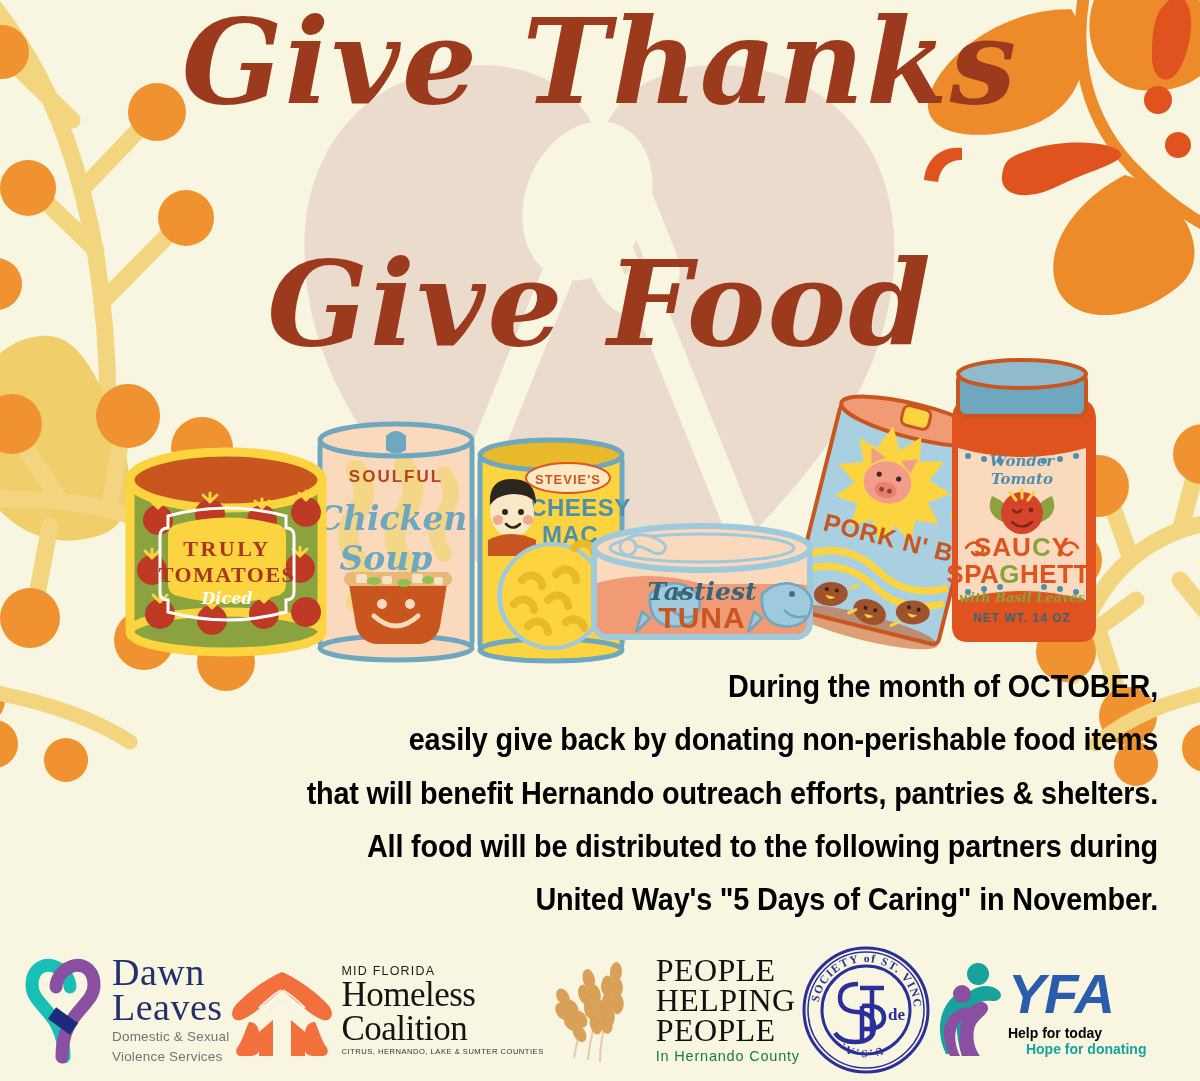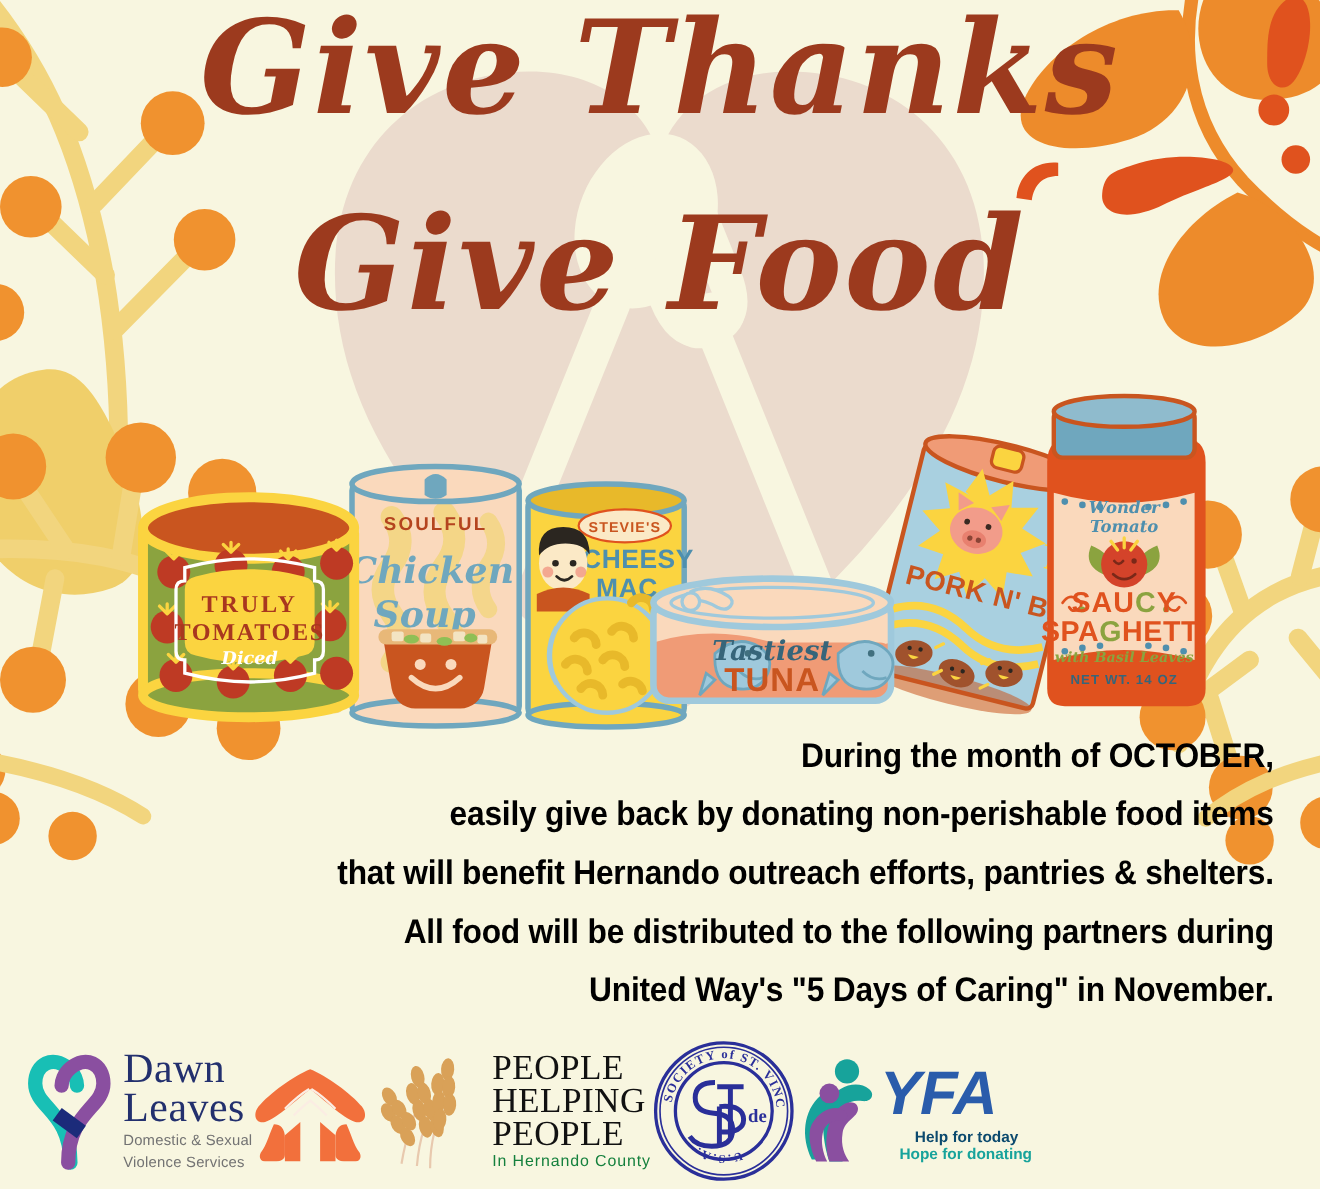--- a/index.html
+++ b/index.html
@@ -9,21 +9,21 @@
     font-family:"Liberation Sans",sans-serif;
     position:relative;
   }
   .poster{position:absolute;inset:0;overflow:hidden;background:#f8f6e0;}
   .layer{position:absolute;inset:0;}
   svg{display:block;}
 
   
   .title-wrap{
     position:absolute;left:0;right:0;top:0;height:360px;
-    display:flex;flex-direction:column;align-items:center;justify-content:flex-start;
+    display:flex;flex-direction:column;align-items:center;justify-content:space-between;
     pointer-events:none;
   }
   .title-line{
     font-family:"DejaVu Serif",serif;
     font-style:italic;
     color:#9c3a1e;
     font-weight:700;
     letter-spacing:2px;
     line-height:.95;
     text-align:center;
@@ -66,21 +66,21 @@
   .hc-txt{margin-left:6px;}
   .hc-top{font-family:"Liberation Sans",sans-serif;font-size:12.5px;color:#1b1b1b;letter-spacing:1.2px;}
   .hc-main{font-family:"Liberation Serif",serif;font-size:35px;color:#141414;line-height:.95;letter-spacing:-.5px;}
   .hc-sub{font-family:"Liberation Sans",sans-serif;font-size:7.6px;color:#333;letter-spacing:.5px;margin-top:2px;}
 
   .php-txt{margin-left:20px;}
   .php-main{font-family:"Liberation Serif",serif;font-size:32px;color:#111;line-height:.93;letter-spacing:.4px;}
   .php-sub{font-family:"Liberation Sans",sans-serif;font-size:14.5px;color:#15803d;letter-spacing:.8px;margin-top:2px;}
 
   .yfa-txt{position:relative;}
-  .yfa-sub1{font-family:"Liberation Sans",sans-serif;font-weight:700;font-size:14px;color:#0c4a6e;margin-left:32px;}
+  .yfa-sub1{font-family:"Liberation Sans",sans-serif;font-weight:700;font-size:14px;color:#000000;}
   .yfa-sub2{font-family:"Liberation Sans",sans-serif;font-weight:700;font-size:14px;color:#17a39b;padding-left:18px;}
 </style>
 </head>
 <body>
 
 <div class="poster">
 
   <svg class="layer" width="1200" height="1081" viewBox="0 0 1200 1081">
 
     <g>
@@ -476,20 +476,26 @@
         <path d="M86 58 C 80 58 76 62 76 70 L 76 86 C 76 90 80 92 86 92 L 94 92 C 98 92 100 88 98 84 C 92 76 90 66 86 58 Z" fill="#F2703C"></path>
         <path d="M44 56 L 44 92 L 30 92 L 30 68 Z" fill="#F2703C"></path>
         <path d="M62 56 L 62 92 L 76 92 L 76 68 Z" fill="#F2703C"></path>
         <g stroke="#FBEDE3" stroke-width="2" fill="none">
           <path d="M30 44 q12 -12 22 -18"></path>
             <path d="M38 50 q10 -10 16 -14"></path>
           <path d="M76 44 q-12 -12 -22 -18"></path>
             <path d="M68 50 q-10 -10 -16 -14"></path>
         </g>
       </svg>
+      <div class="hc-txt">
+        <div class="hc-top">MID FLORIDA</div>
+        <div class="hc-main">Homeless</div>
+        <div class="hc-main">Coalition</div>
+        <div class="hc-sub">CITRUS, HERNANDO, LAKE &amp; SUMTER COUNTIES</div>
+      </div>
     </div>
 
     <div class="logo">
       <svg width="92" height="112" viewBox="0 0 92 112">
         <g stroke="#E8C9AE" stroke-width="2" fill="none">
           <path d="M30 104 C 34 80 40 58 54 34"></path>
           <path d="M44 106 C 46 82 52 62 66 38"></path>
           <path d="M56 108 C 56 86 60 66 72 44"></path>
         </g>
         <g fill="#D9A158">

